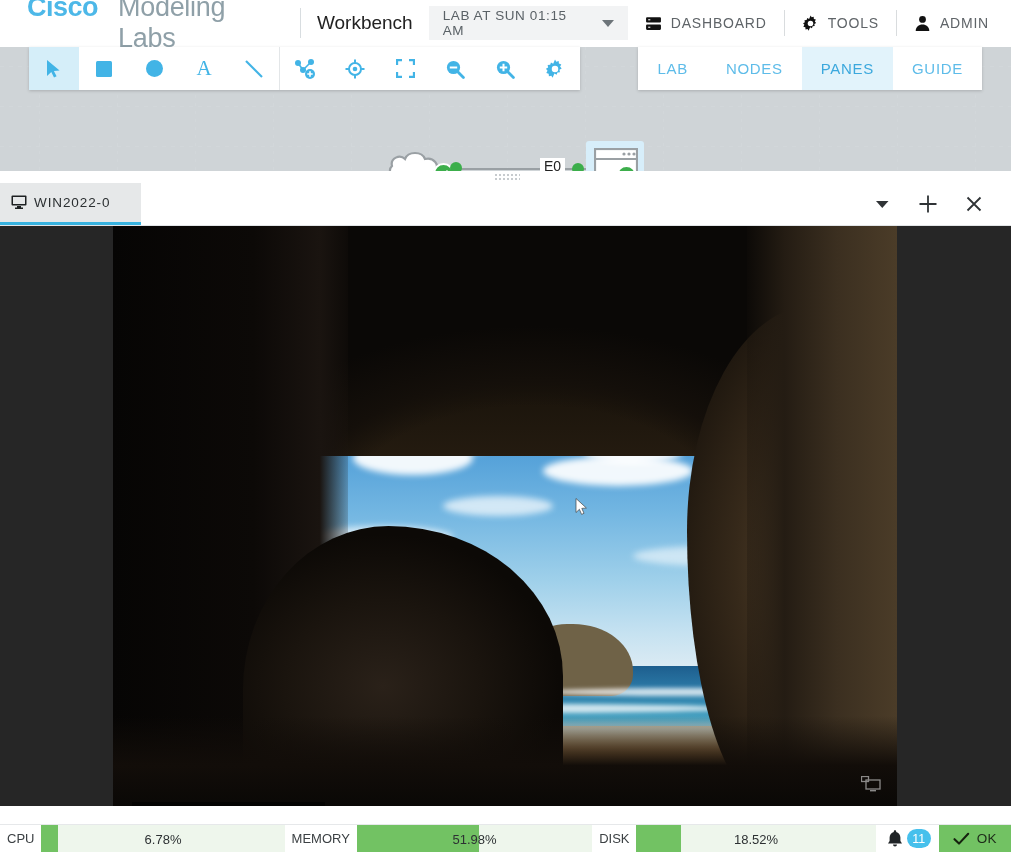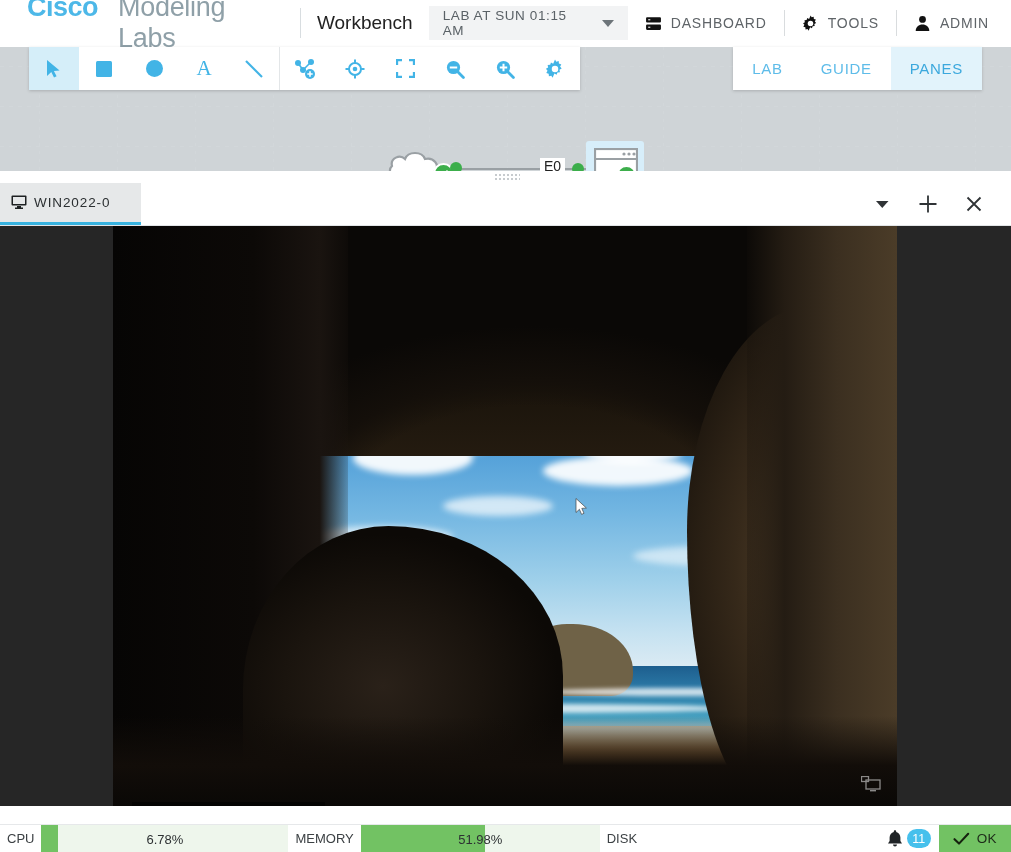--- a/index.html
+++ b/index.html
@@ -457,22 +457,23 @@
       <div class="tb-btn">
         <svg width="20" height="20" viewBox="0 0 16 16">
           <path fill="#42b4e6" d="M8 0l1.1 1.9 2.1-.5.2 2.2 2.1.7-1.1 1.9 1.4 1.7-1.9 1.1.4 2.1-2.2.2-.7 2.1-1.9-1.1L5.9 16 4.8 14.1l-2.1.5-.2-2.2L.4 11.7l1.1-1.9L.1 8.1 2 7l-.4-2.1 2.2-.2L4.5 2.6 6.4 3.7z" transform="scale(0.92) translate(0.7,0.4)"></path>
           <circle cx="8" cy="8" r="2.6" fill="#fff"></circle>
         </svg>
       </div>
     </div>
 
     <div class="tb-right">
       <div class="tb-tab">LAB</div>
+      <div class="tb-tab">NODES</div>
+      <div class="tb-tab active">PANES</div>
       <div class="tb-tab">GUIDE</div>
-      <div class="tb-tab active">PANES</div>
     </div>
   </div>
 
   <div class="splitter"></div>
   <div class="handle-dots"></div>
 
   <div class="pane">
     <div class="pane-tabs">
       <div class="pane-tab">
         <span class="ico">
@@ -561,20 +562,24 @@
       <span class="stat-val">6.78%</span>
     </div>
 
     <div class="stat-label">MEMORY</div>
     <div class="stat-meter" style="width:239px;">
       <div class="stat-fill" id="mem-fill" style="width: 51.98%; background: rgb(114, 194, 99);"></div>
       <span class="stat-val">51.98%</span>
     </div>
 
     <div class="stat-label">DISK</div>
+    <div class="stat-meter" style="width:243px;">
+      <div class="stat-fill" id="disk-fill" style="width: 18.52%; background: rgb(114, 194, 99);"></div>
+      <span class="stat-val">18.52%</span>
+    </div>
 
     <div class="sb-right">
       <div class="bell-wrap">
         <span class="ico">
           <svg width="18" height="19" viewBox="0 0 18 19">
             <path d="M9 1.2c-.7 0-1.2.5-1.2 1.2v.5C5.3 3.5 3.6 5.8 3.6 8.5v3.4L2 14.4h14L14.4 11.9V8.5c0-2.7-1.7-5-4.2-5.6v-.5c0-.7-.5-1.2-1.2-1.2z" fill="#1f2326"></path>
             <path d="M7 15.4a2 2 0 0 0 4 0z" fill="#1f2326"></path>
           </svg>
         </span>
         <span class="badge">11</span>

